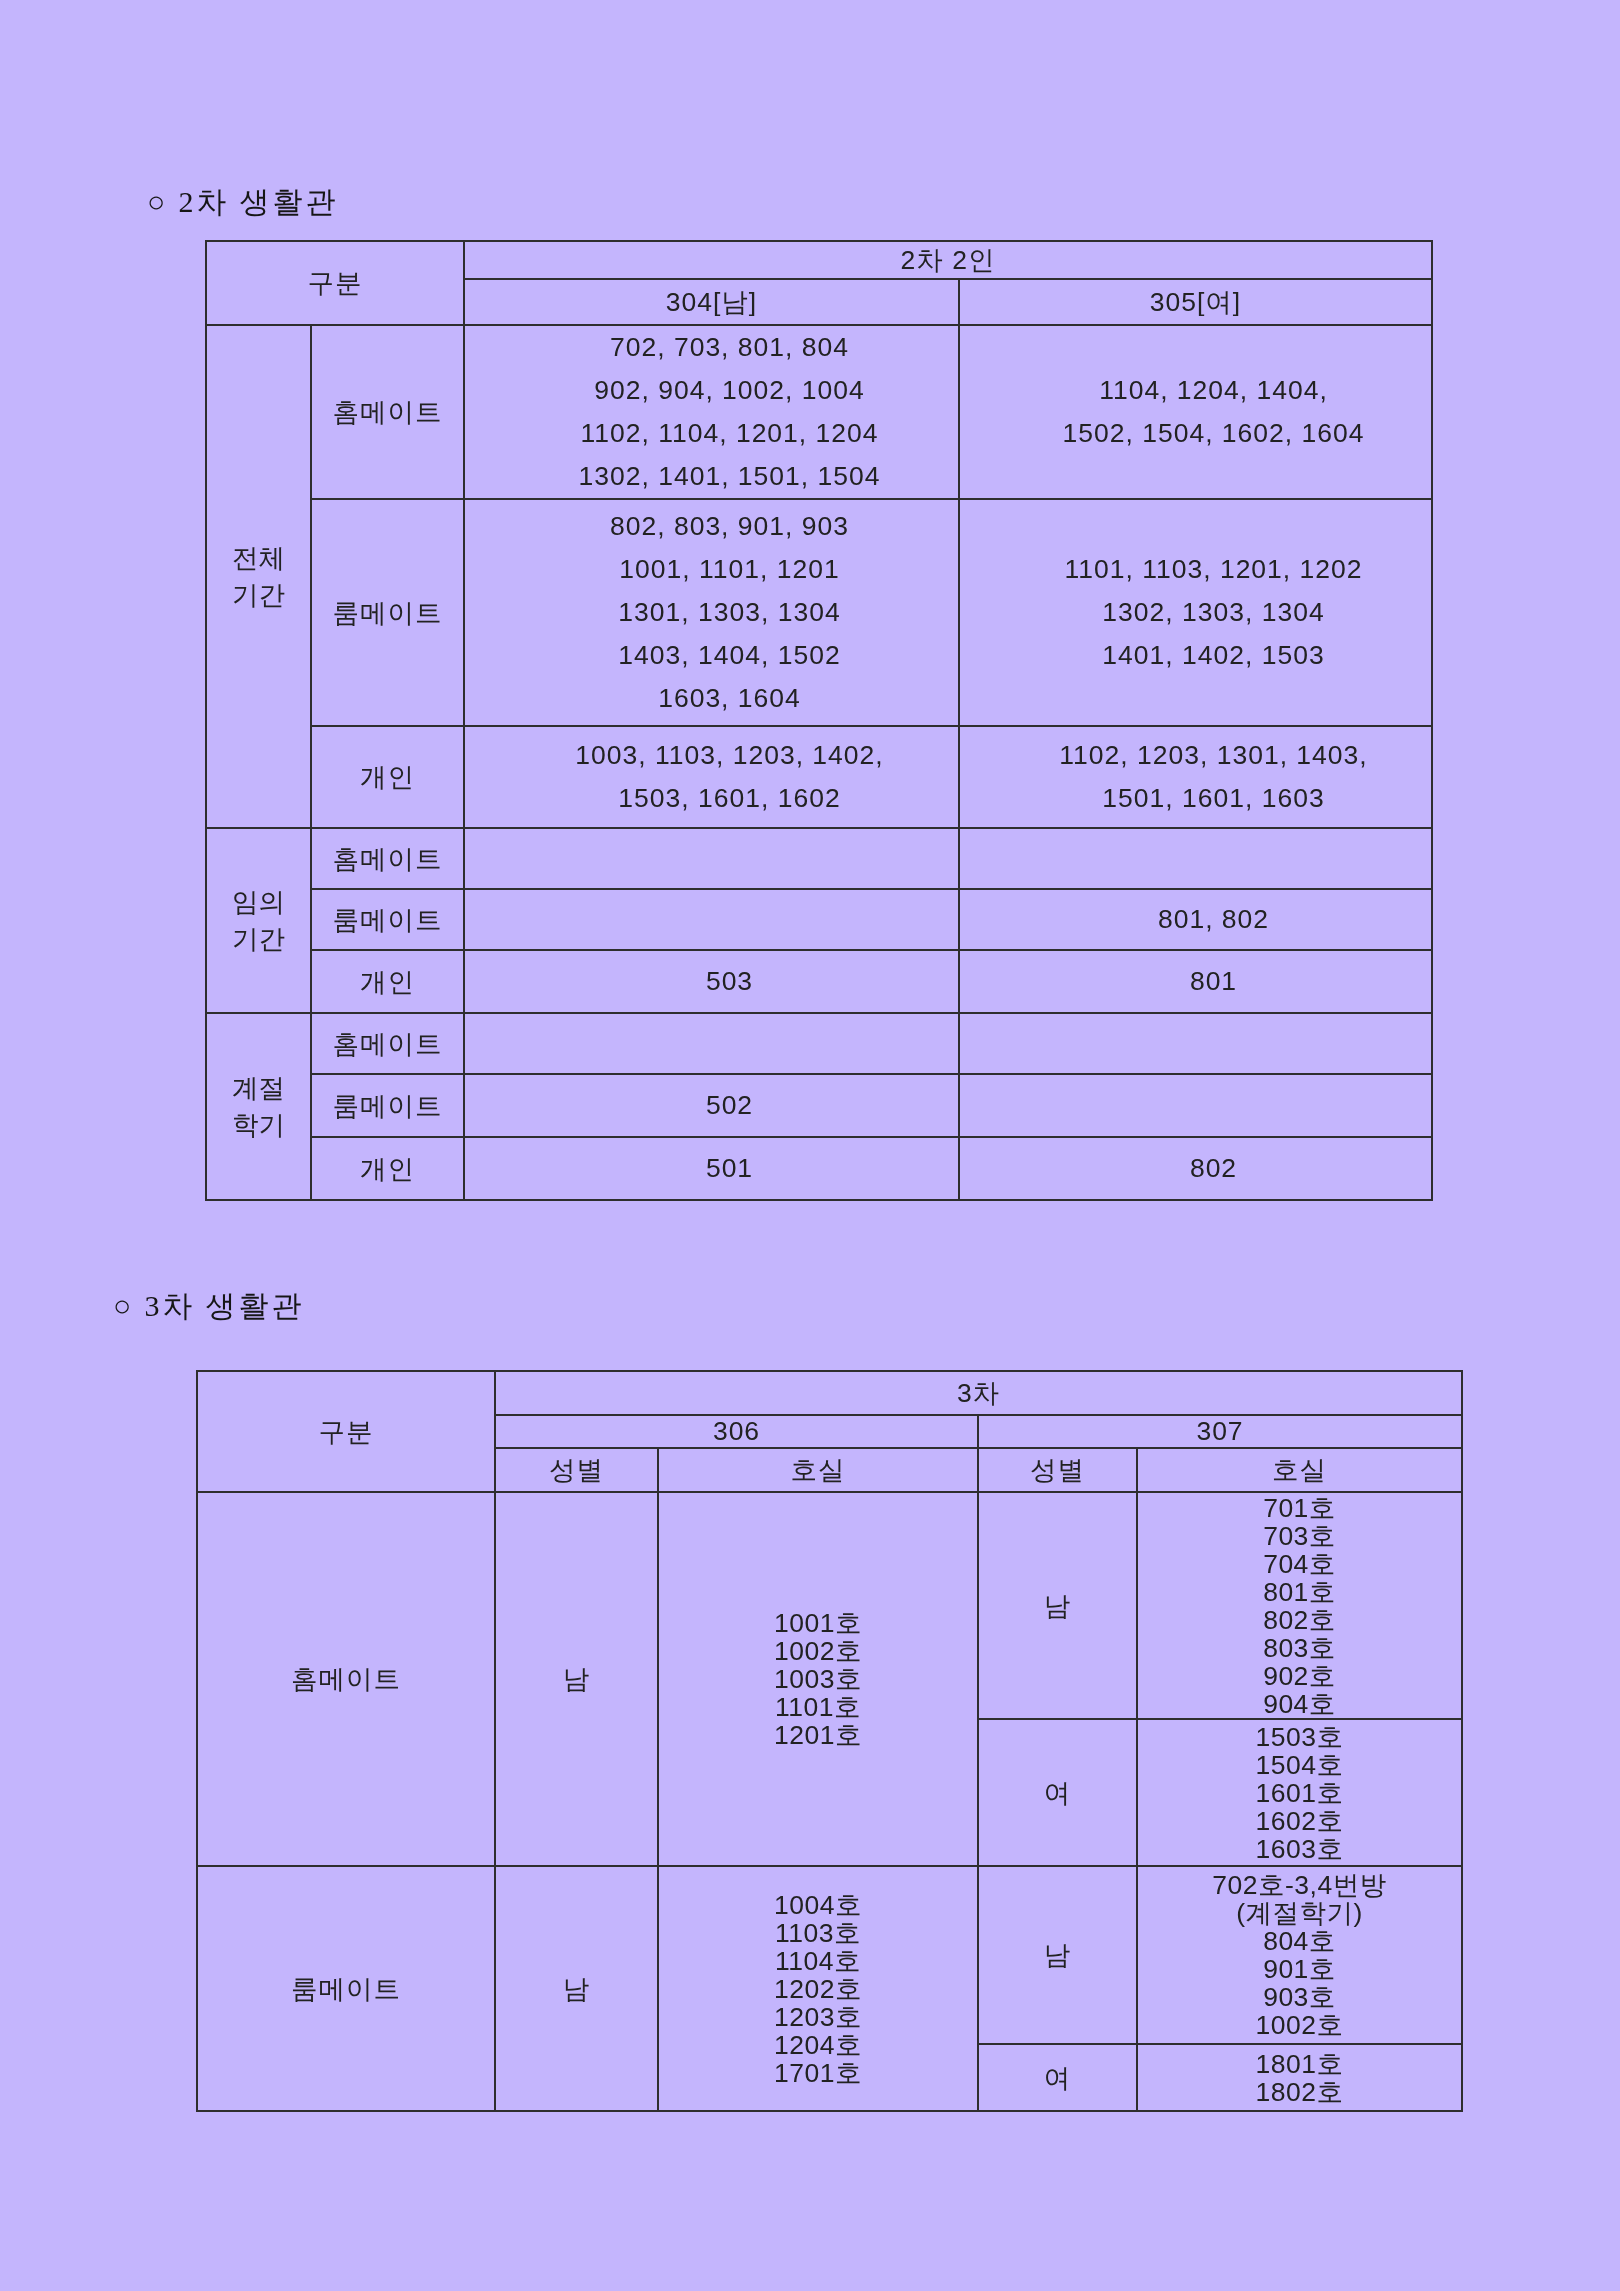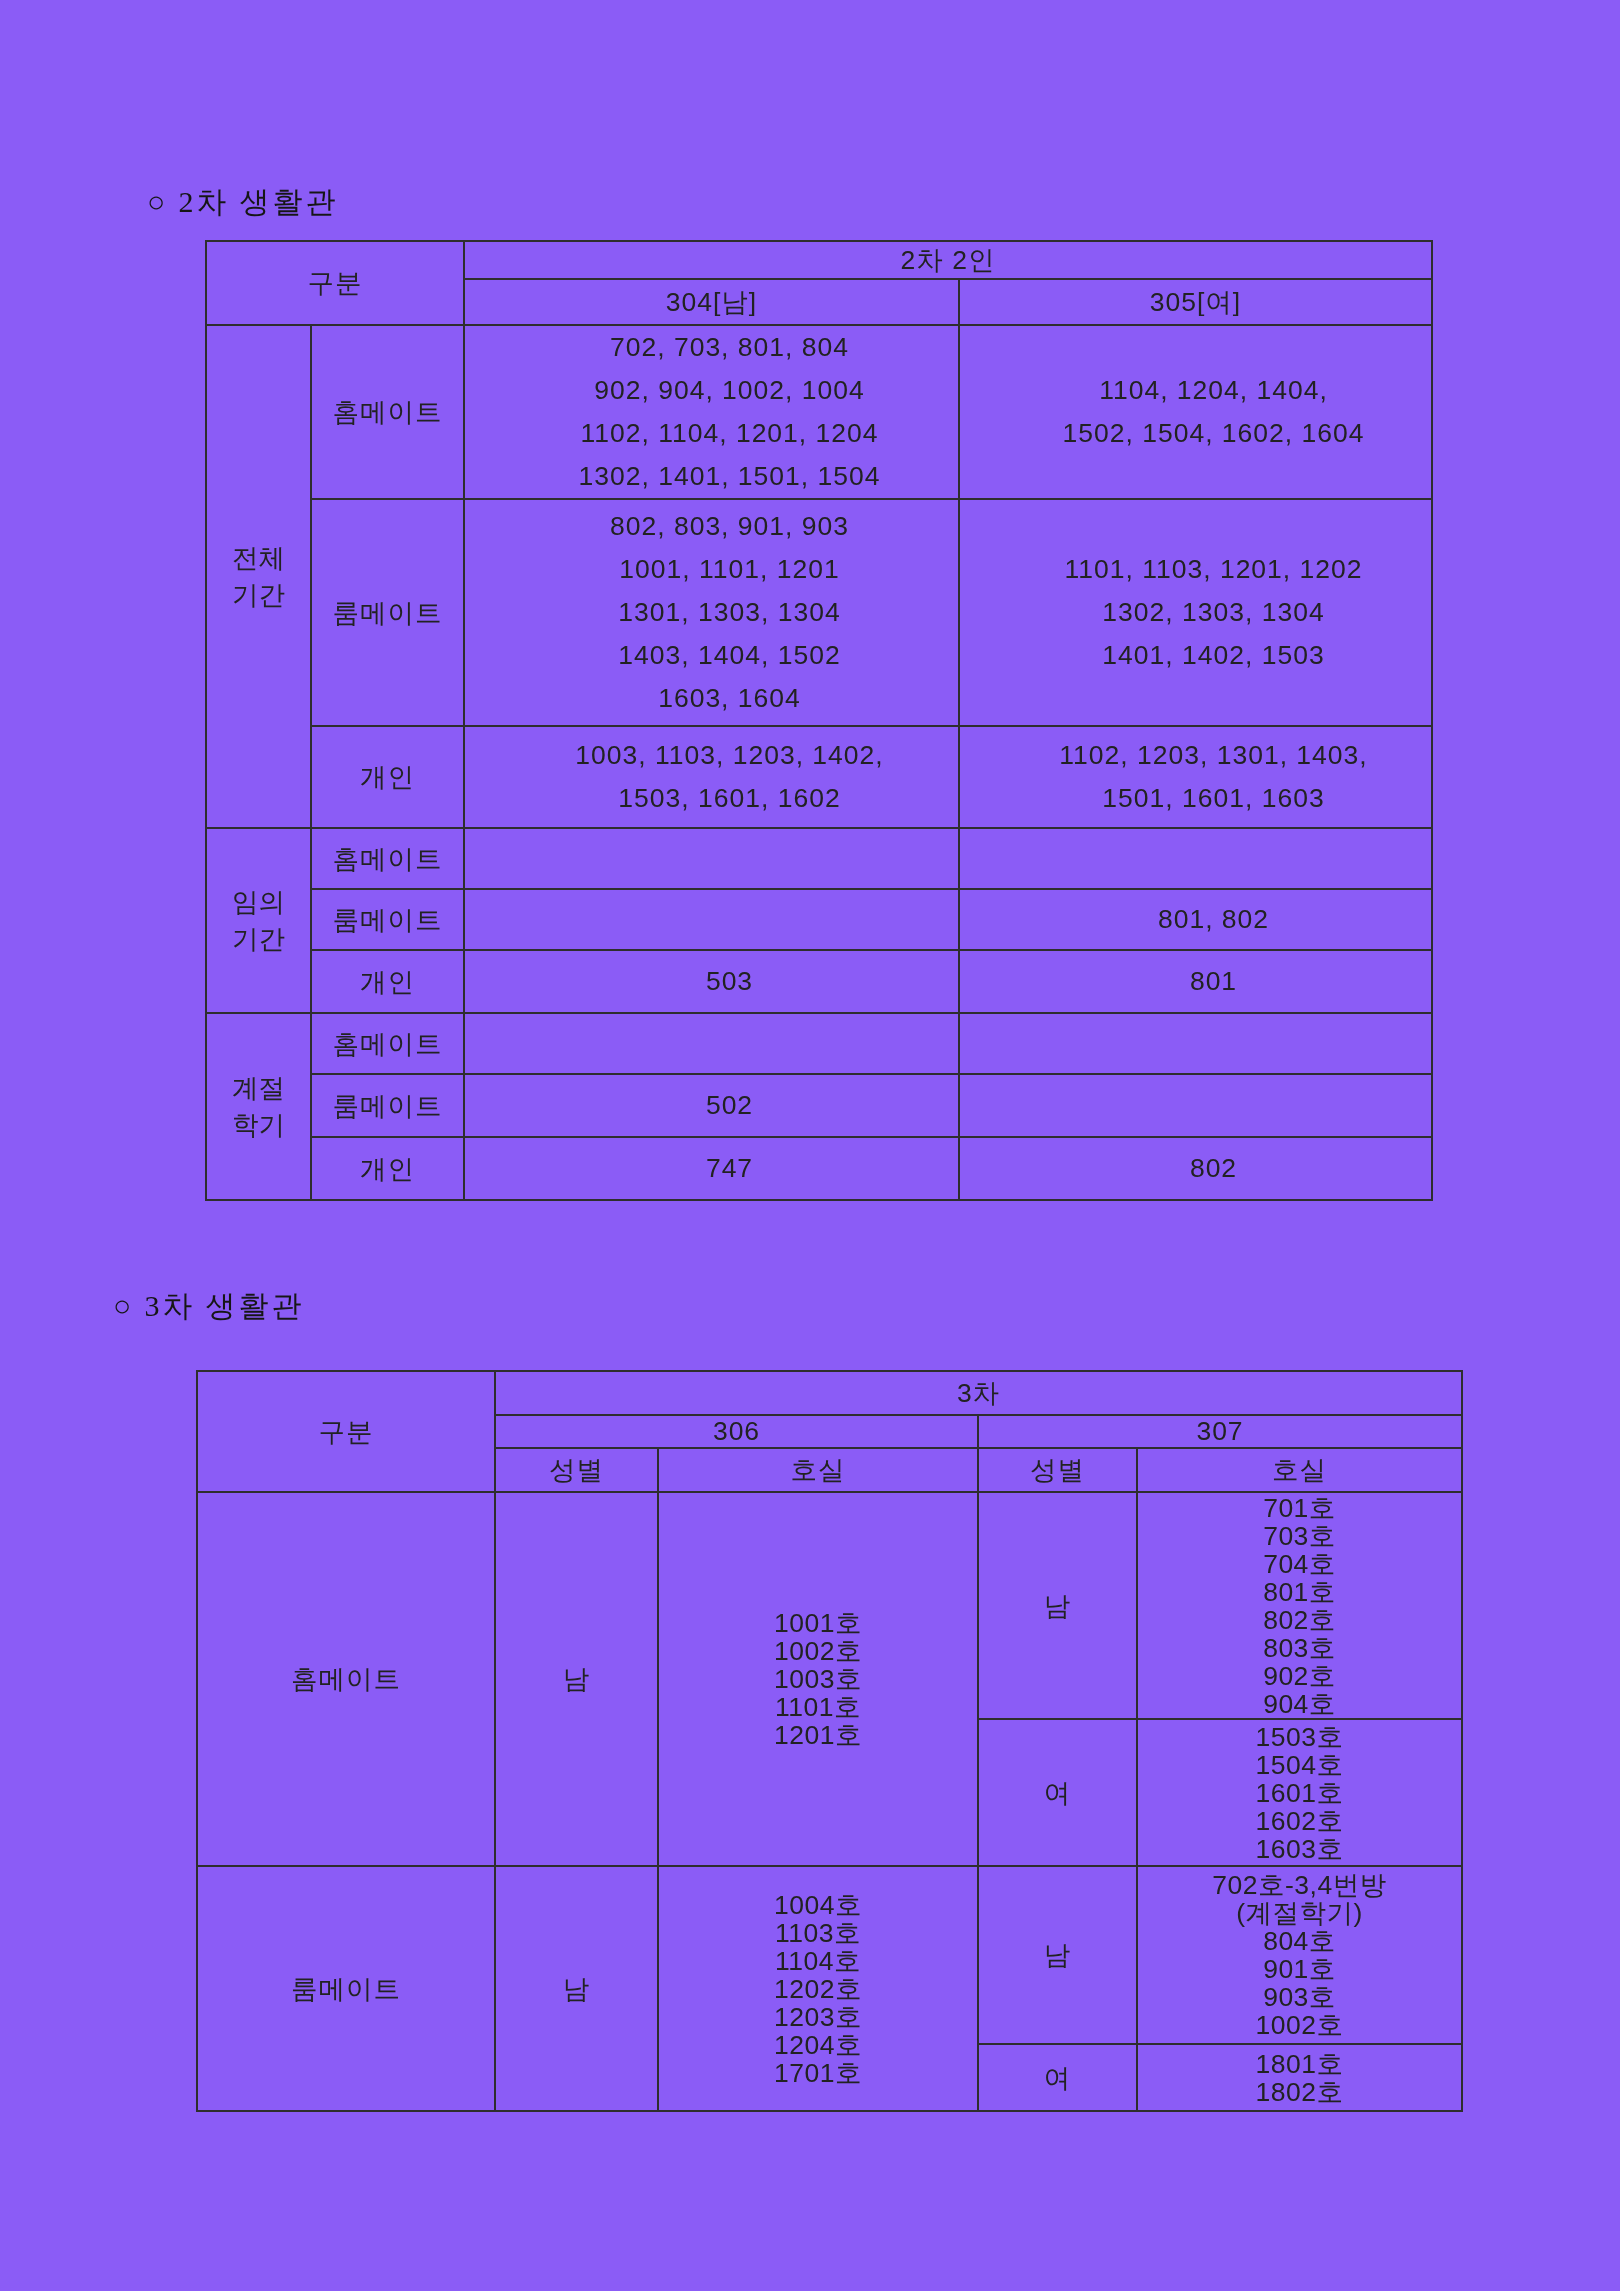--- a/index.html
+++ b/index.html
@@ -1,21 +1,21 @@
 <!DOCTYPE html>
 <html><head>
 <meta charset="utf-8">
 <style>
   html, body { margin:0; padding:0; background:#d9d9d9; }
   .page {
     position: relative;
     width: 1620px;
     height: 2292px;
     margin: 0 auto;
-    background: #8b5cf6;
+    background: #c4b5fd;
     color: #1e1e1e;
     font-family: "Liberation Sans", sans-serif;
     overflow: hidden;
   }
   .heading {
     position: absolute;
     font-family: "Liberation Serif", serif;
     font-size: 30px;
     letter-spacing: 2.9px;
     color: #161616;
@@ -133,21 +133,21 @@
         <td class="rooms"></td>
         <td class="rooms"></td>
       </tr>
       <tr style="height:63px;">
         <td class="cat">룸메이트</td>
         <td class="rooms">502</td>
         <td class="rooms"></td>
       </tr>
       <tr style="height:63px;">
         <td class="cat">개인</td>
-        <td class="rooms">747</td>
+        <td class="rooms">501</td>
         <td class="rooms">802</td>
       </tr>
     </tbody>
   </table>
 
 
   <div class="heading" style="left:113px; top:1286px;">○ 3차 생활관</div>
 
   <table class="doc t2" style="left:196px; top:1370px; width:1264px;">
     <colgroup>

